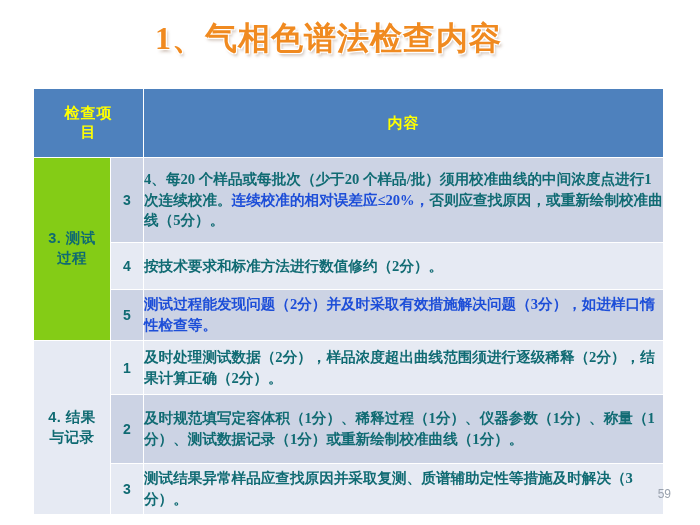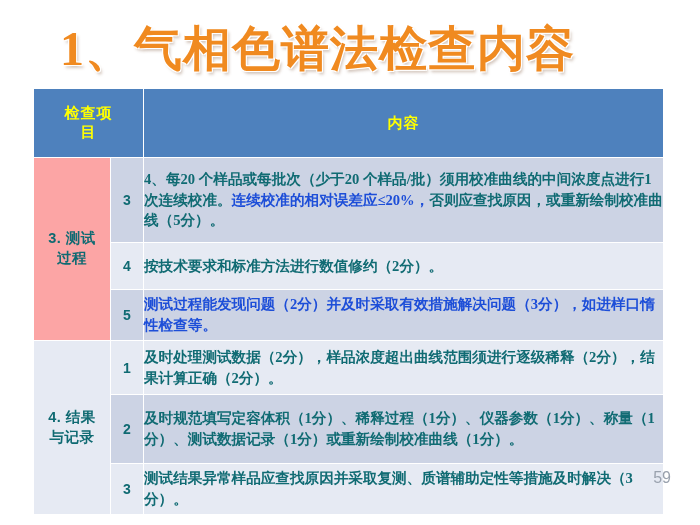--- a/index.html
+++ b/index.html
@@ -20,26 +20,26 @@
     position: relative;
     width: 700px;
     height: 525px;
     background: #ffffff;
     overflow: hidden;
   }
 
   
   #slide-title {
     position: absolute;
-    left: 1px;
+    left: 12px;
     top: 17px;
     width: 633px;
     text-align: center;
     font-family: "Liberation Serif", "DejaVu Serif", serif;
-    font-size: 48px;
+    font-size: 32px;
     font-weight: bold;
     letter-spacing: 1px;
     color: #f08a20;
     -webkit-text-stroke: 1.1px #ffffff;
     paint-order: stroke fill;
     text-shadow:
       1px 1px 0 #ffffff,
       -1px 1px 0 #ffffff,
       1px -1px 0 #ffffff,
       -1px -1px 0 #ffffff,
@@ -89,21 +89,21 @@
     text-align: center;
     height: 68px;
     line-height: 1.25;
     letter-spacing: 1px;
   }
   .hdr-item { width: 77px; }
   .hdr-content { }
 
   
   .group-cell {
-    background: #fca5a5;
+    background: #84cc16;
     color: #0f6a72;
     font-size: 14.5px;
     font-weight: bold;
     text-align: center;
     line-height: 1.35;
     letter-spacing: 0.5px;
     width: 77px;
   }
   .group-cell.light { background: #e6eaf3; margin-left: 20px; }
 
@@ -133,22 +133,22 @@
   .shade-light { background: #e6eaf3; }
 
   
   .red { color: #1d4ed8; }
   .teal { color: #106b73; }
 
   
   #page-number {
     position: absolute;
     right: 29px;
-    bottom: 38px;
-    font-size: 16px;
+    bottom: 24px;
+    font-size: 12px;
     color: #9aa2ae;
     font-family: "Liberation Sans", "DejaVu Sans", sans-serif;
     z-index: 5;
   }
 </style>
 </head>
 <body>
 
 <div id="slide">
 

